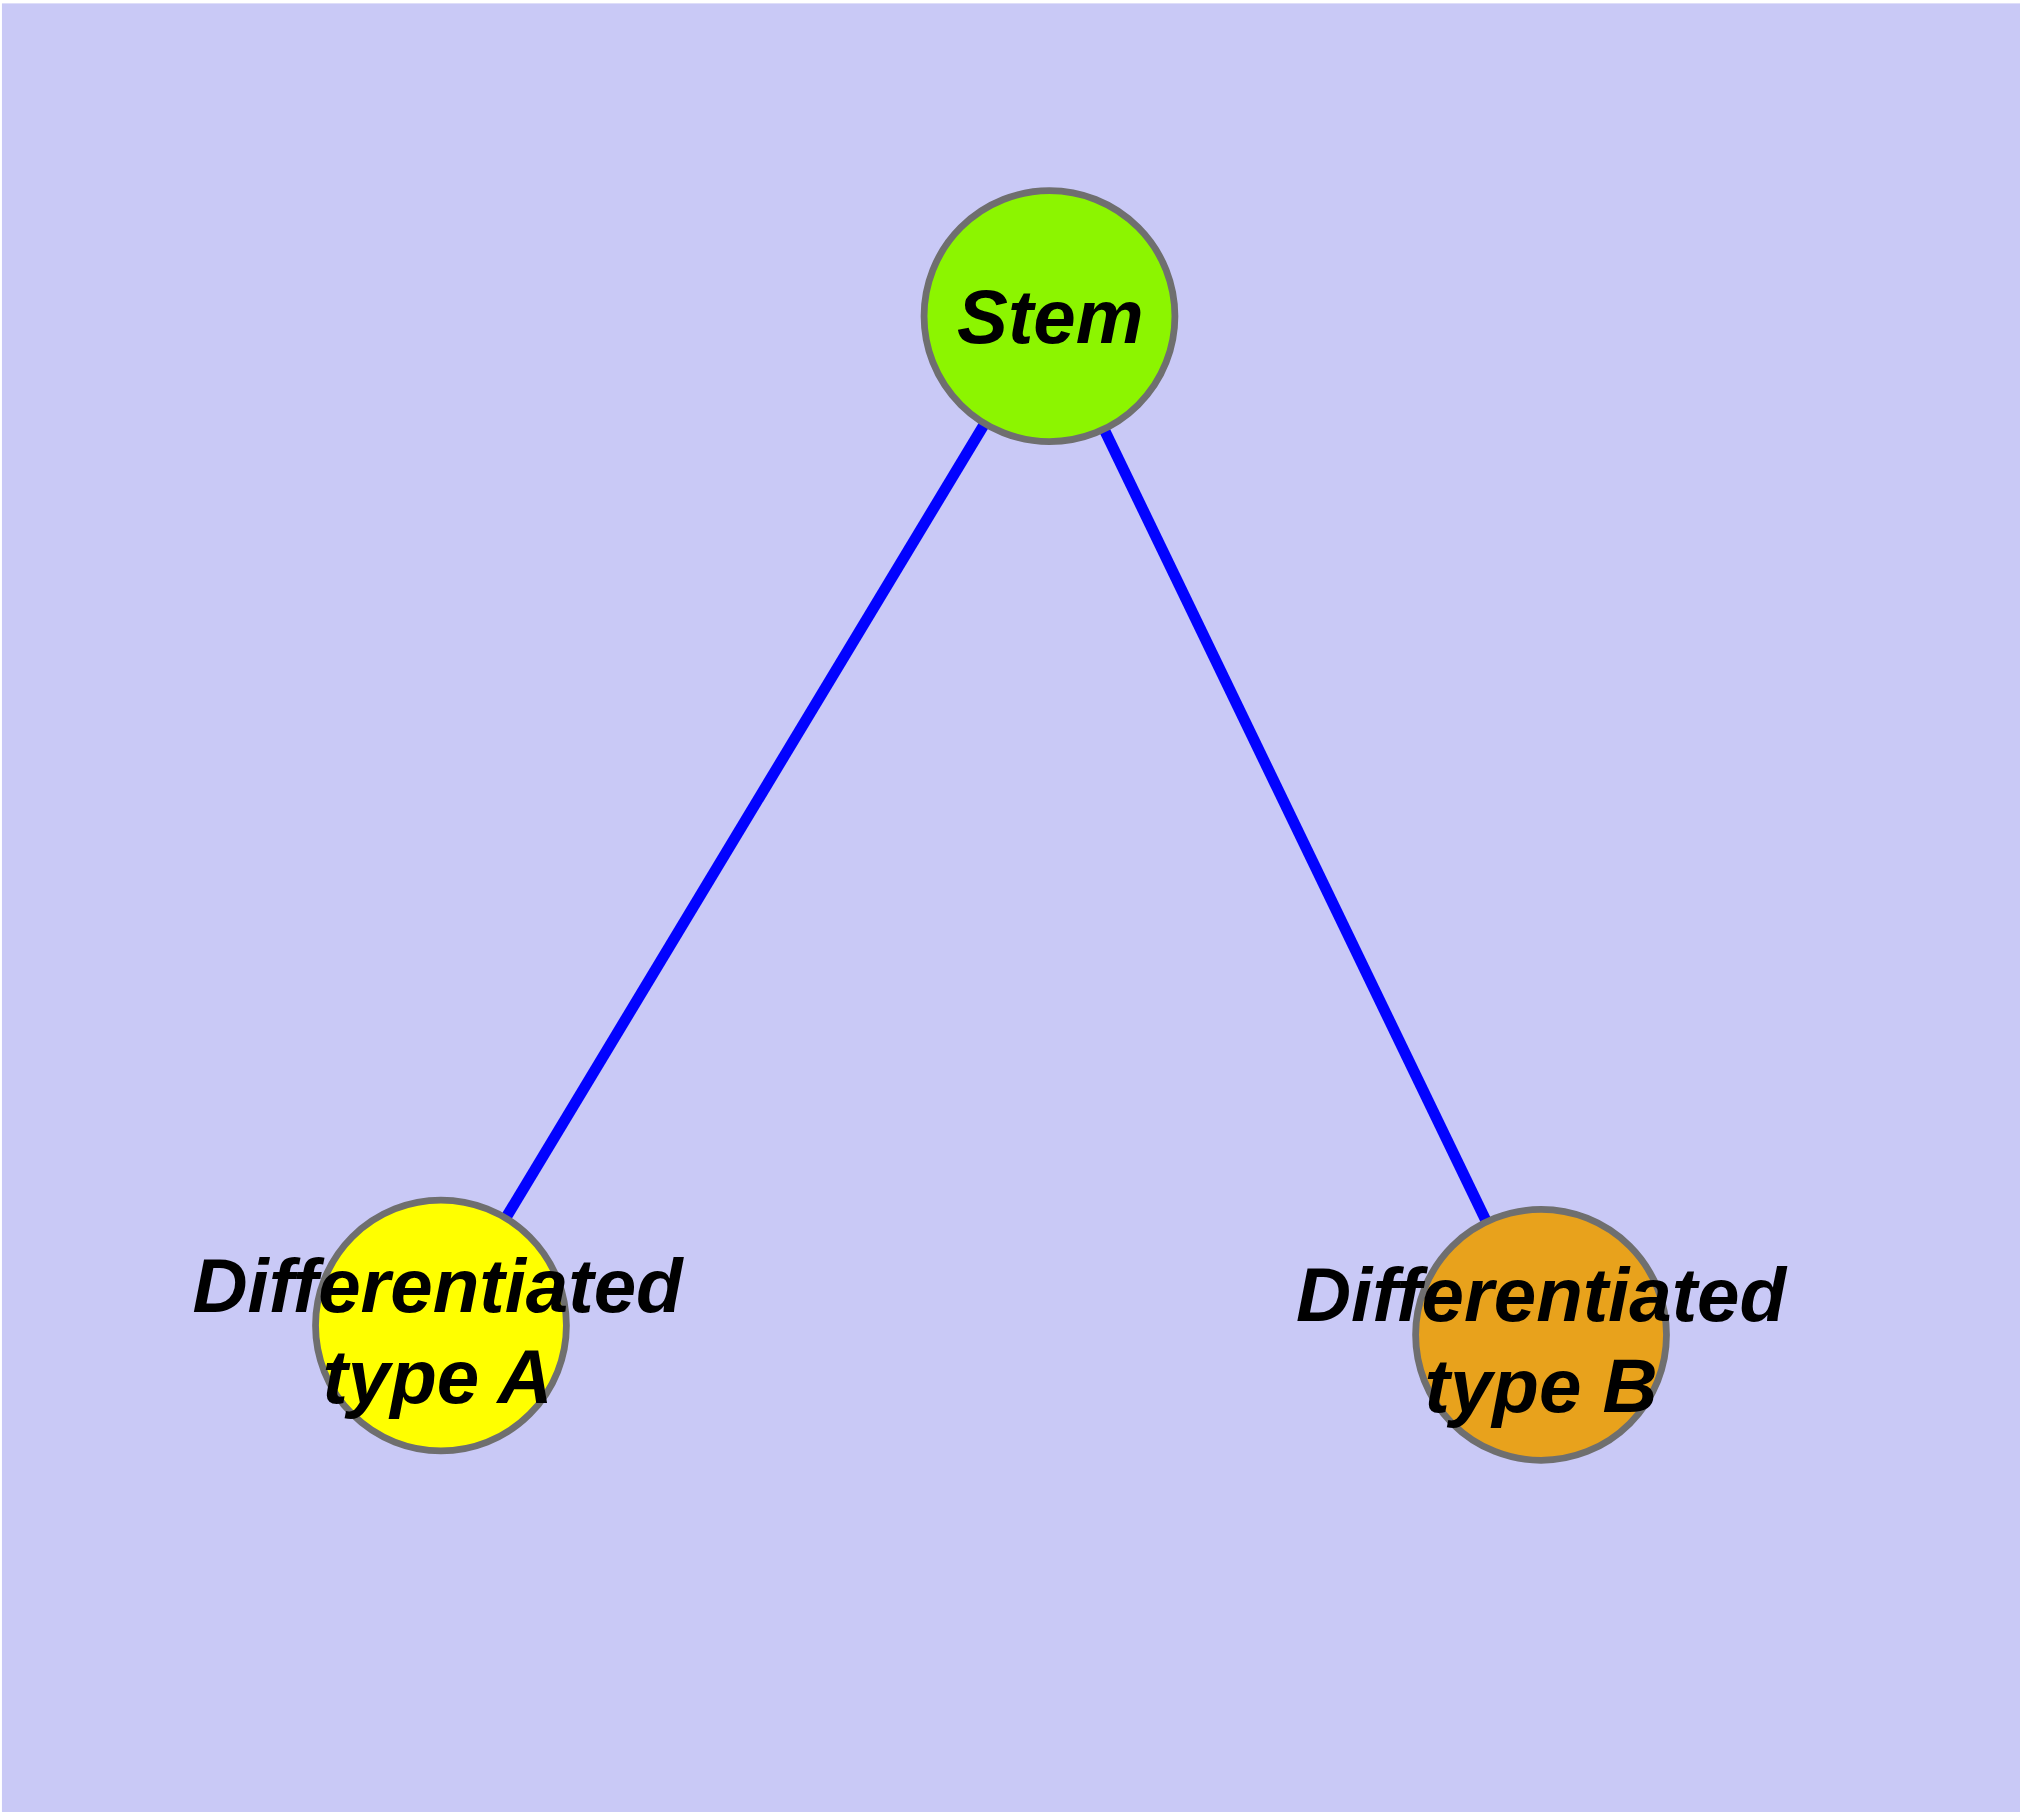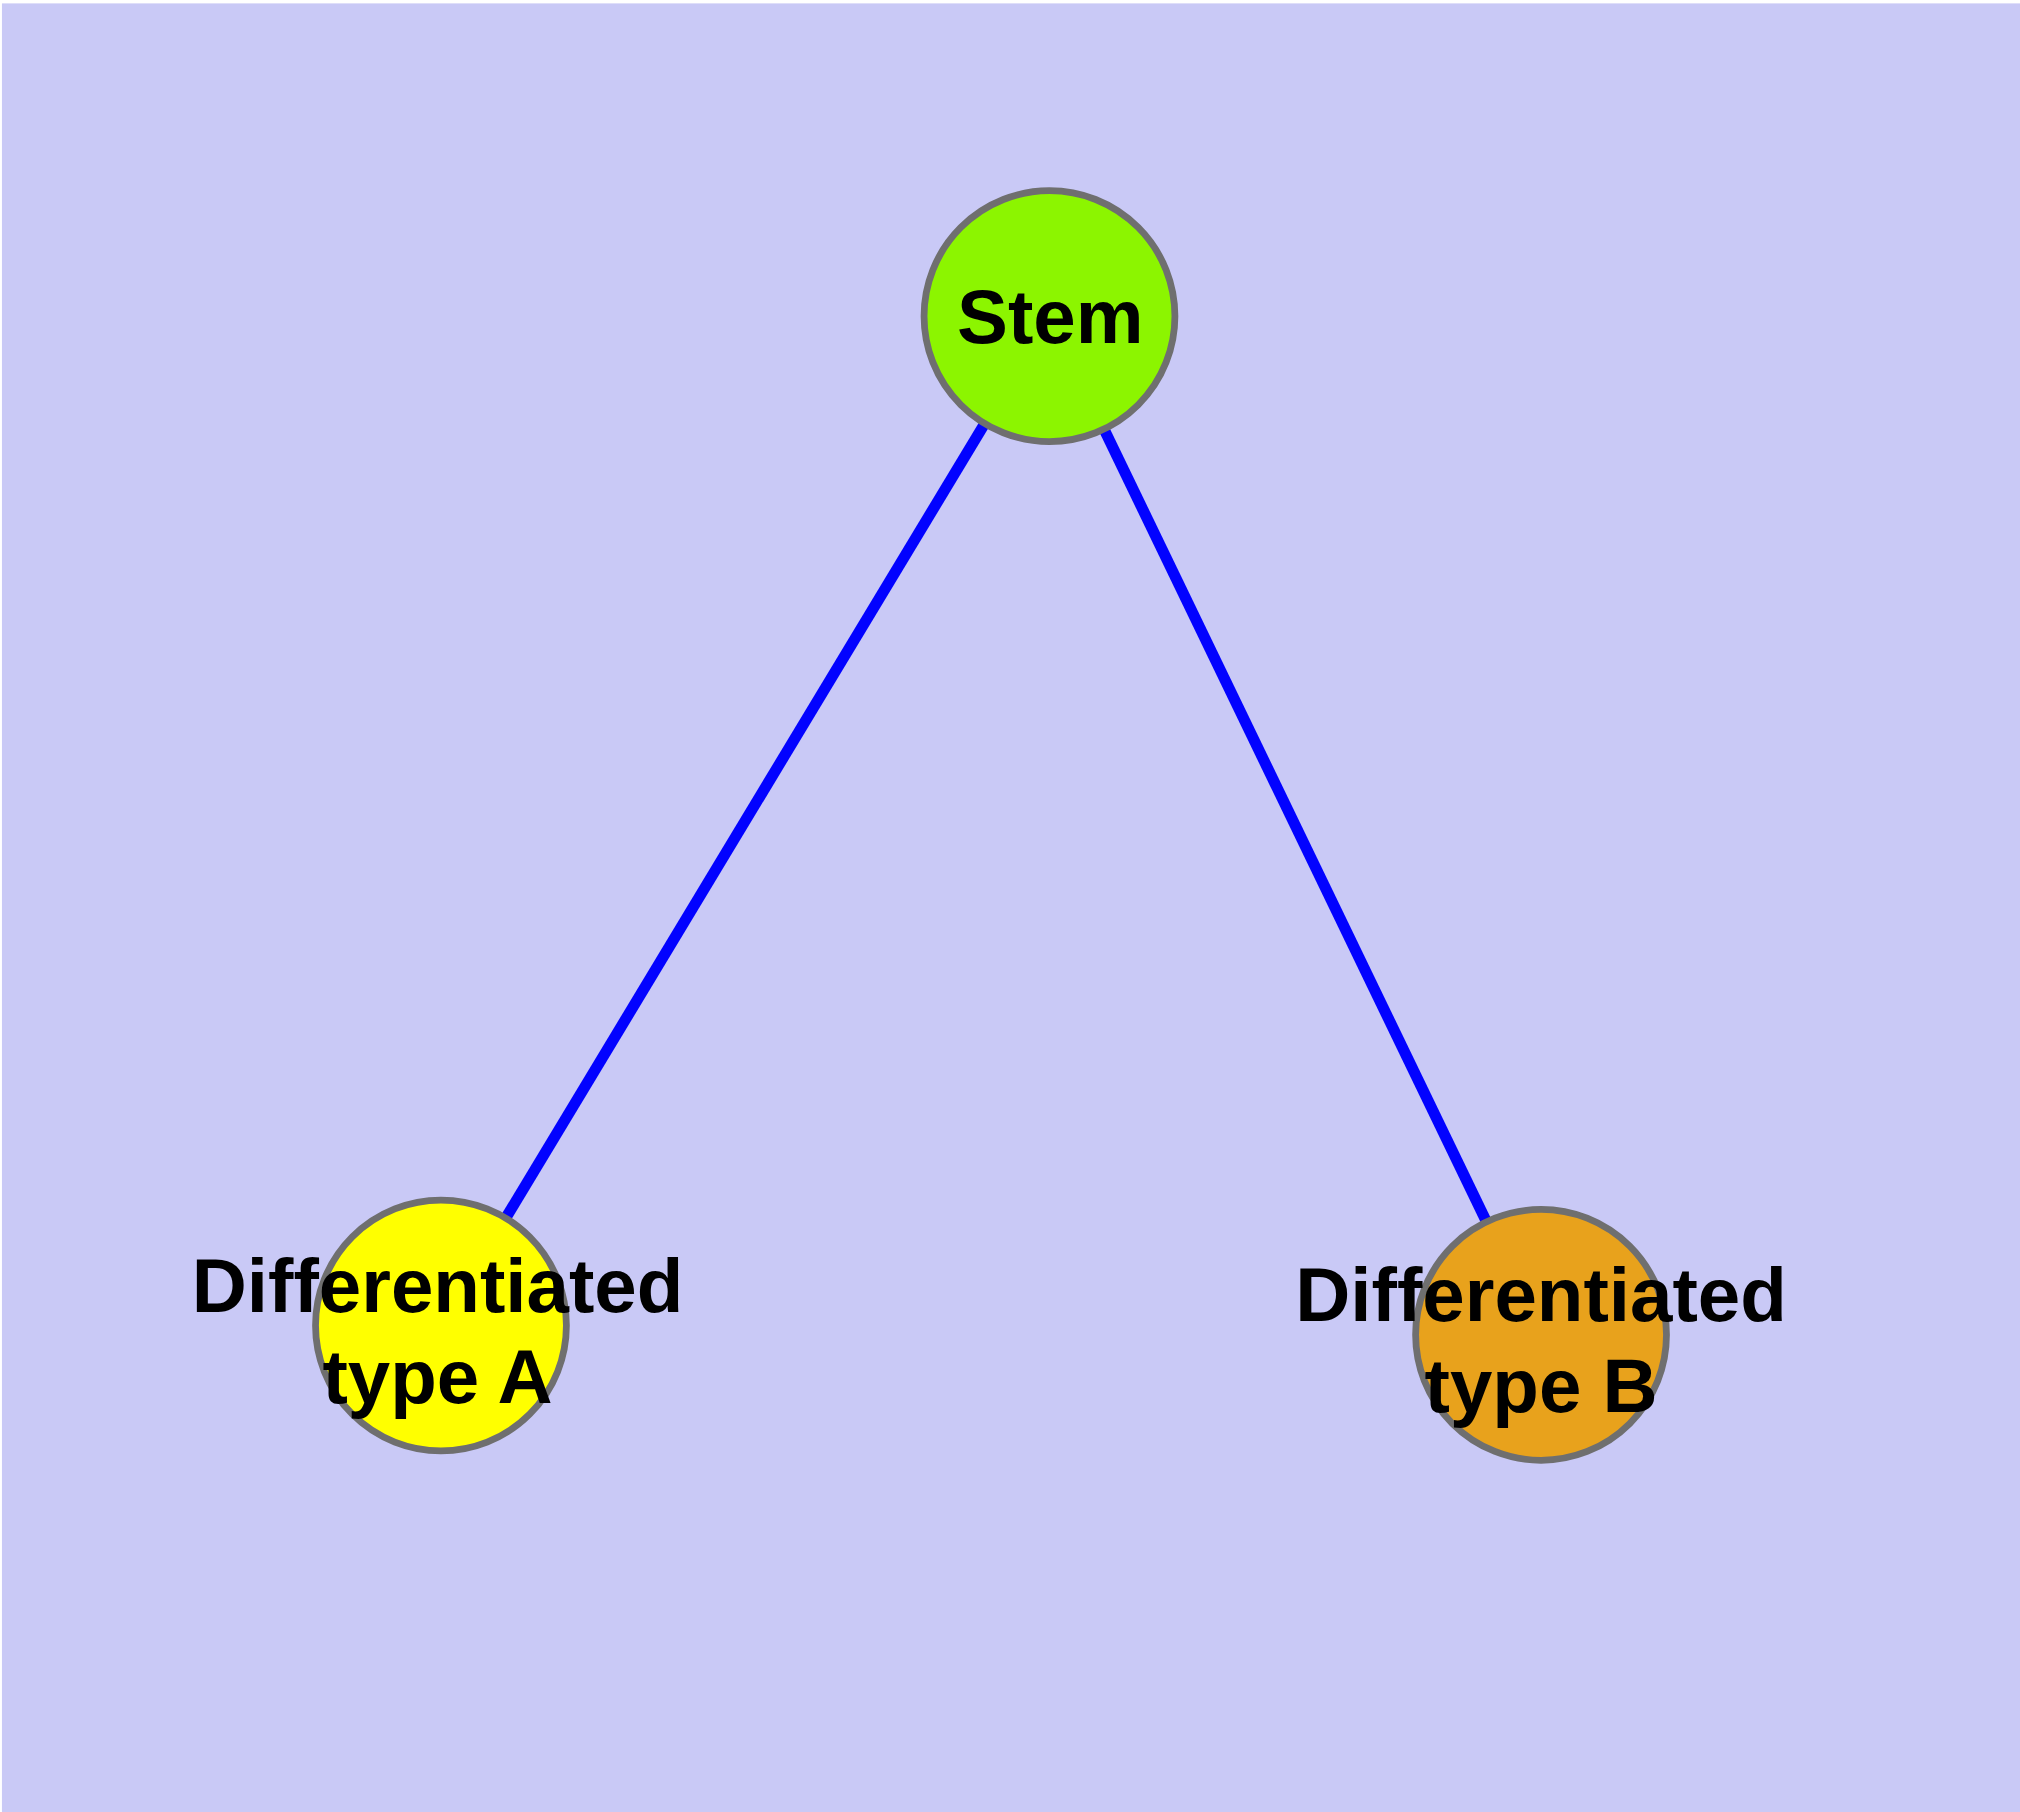--- a/index.html
+++ b/index.html
@@ -8,20 +8,21 @@
     background: #FFFFFF;
     width: 2021px;
     height: 1812px;
     overflow: hidden;
     font-family: "Liberation Sans", sans-serif;
   }
   .stage {
     position: relative;
     width: 2021px;
     height: 1300px;
+    font-style: italic;
   }
   svg.graph {
     display: block;
     width: 2021px;
     height: 1812px;
   }
   .node-label {
     font-family: "Liberation Sans", sans-serif;
     font-weight: bold;
     font-size: 90px;

